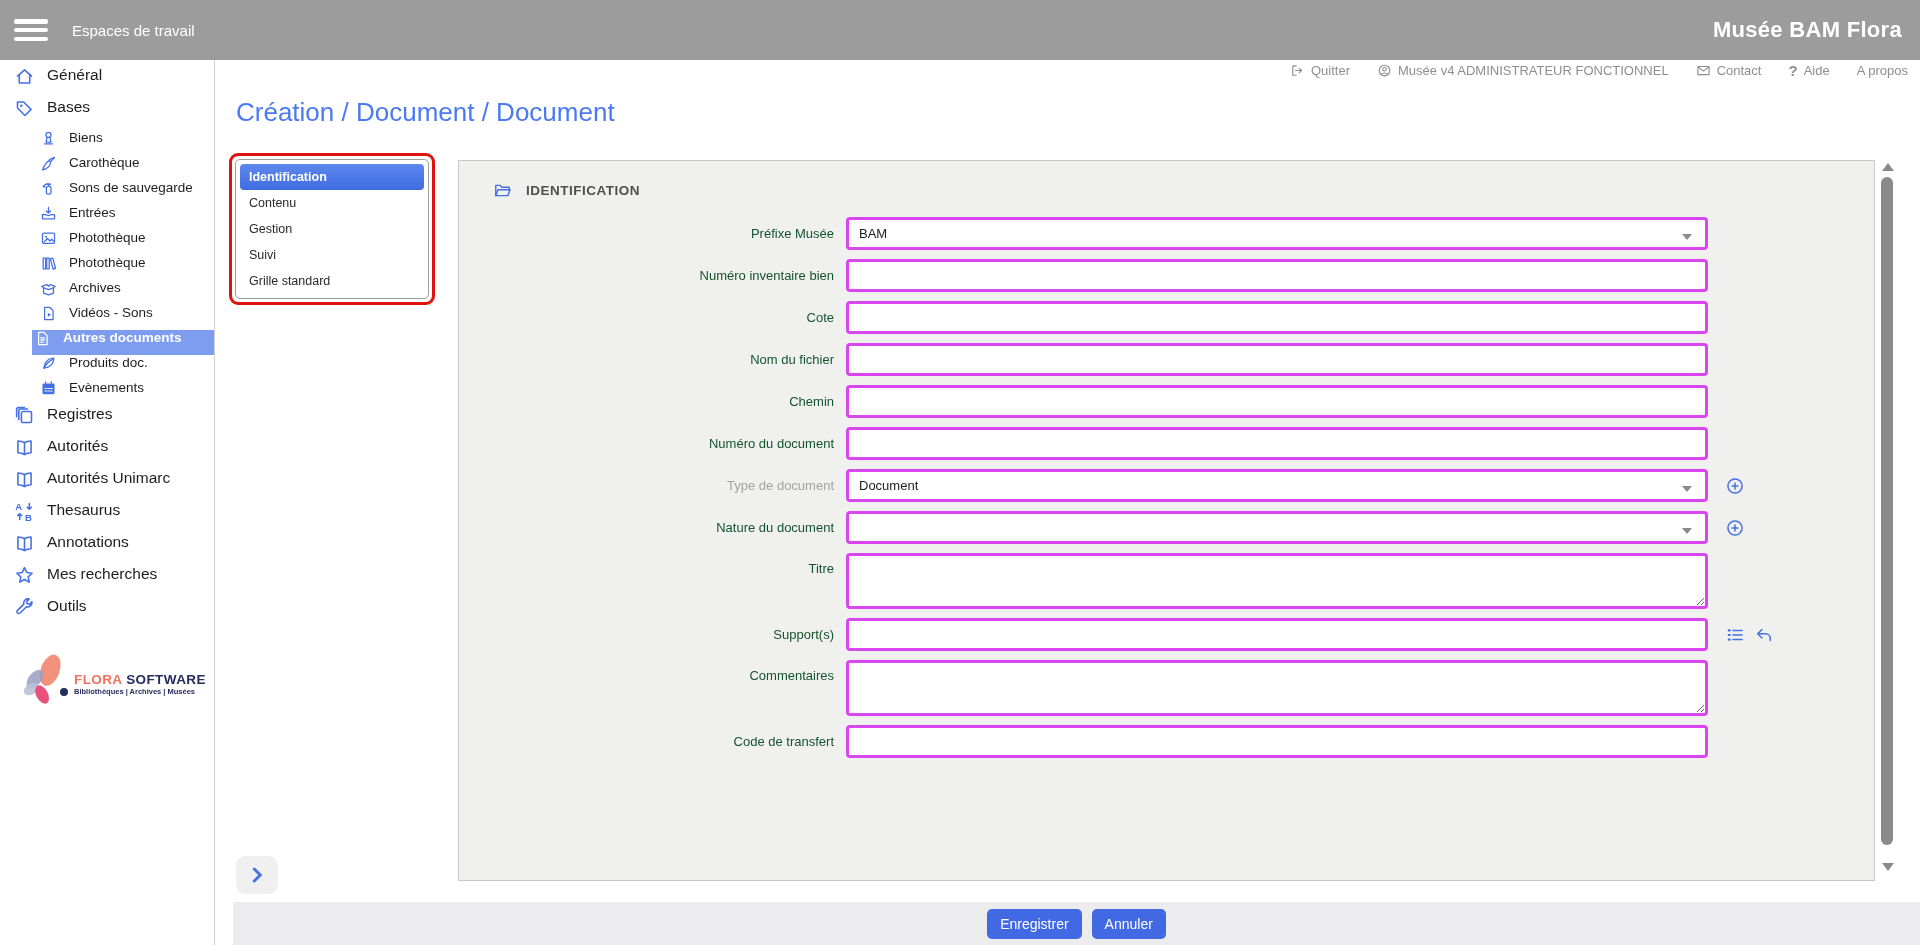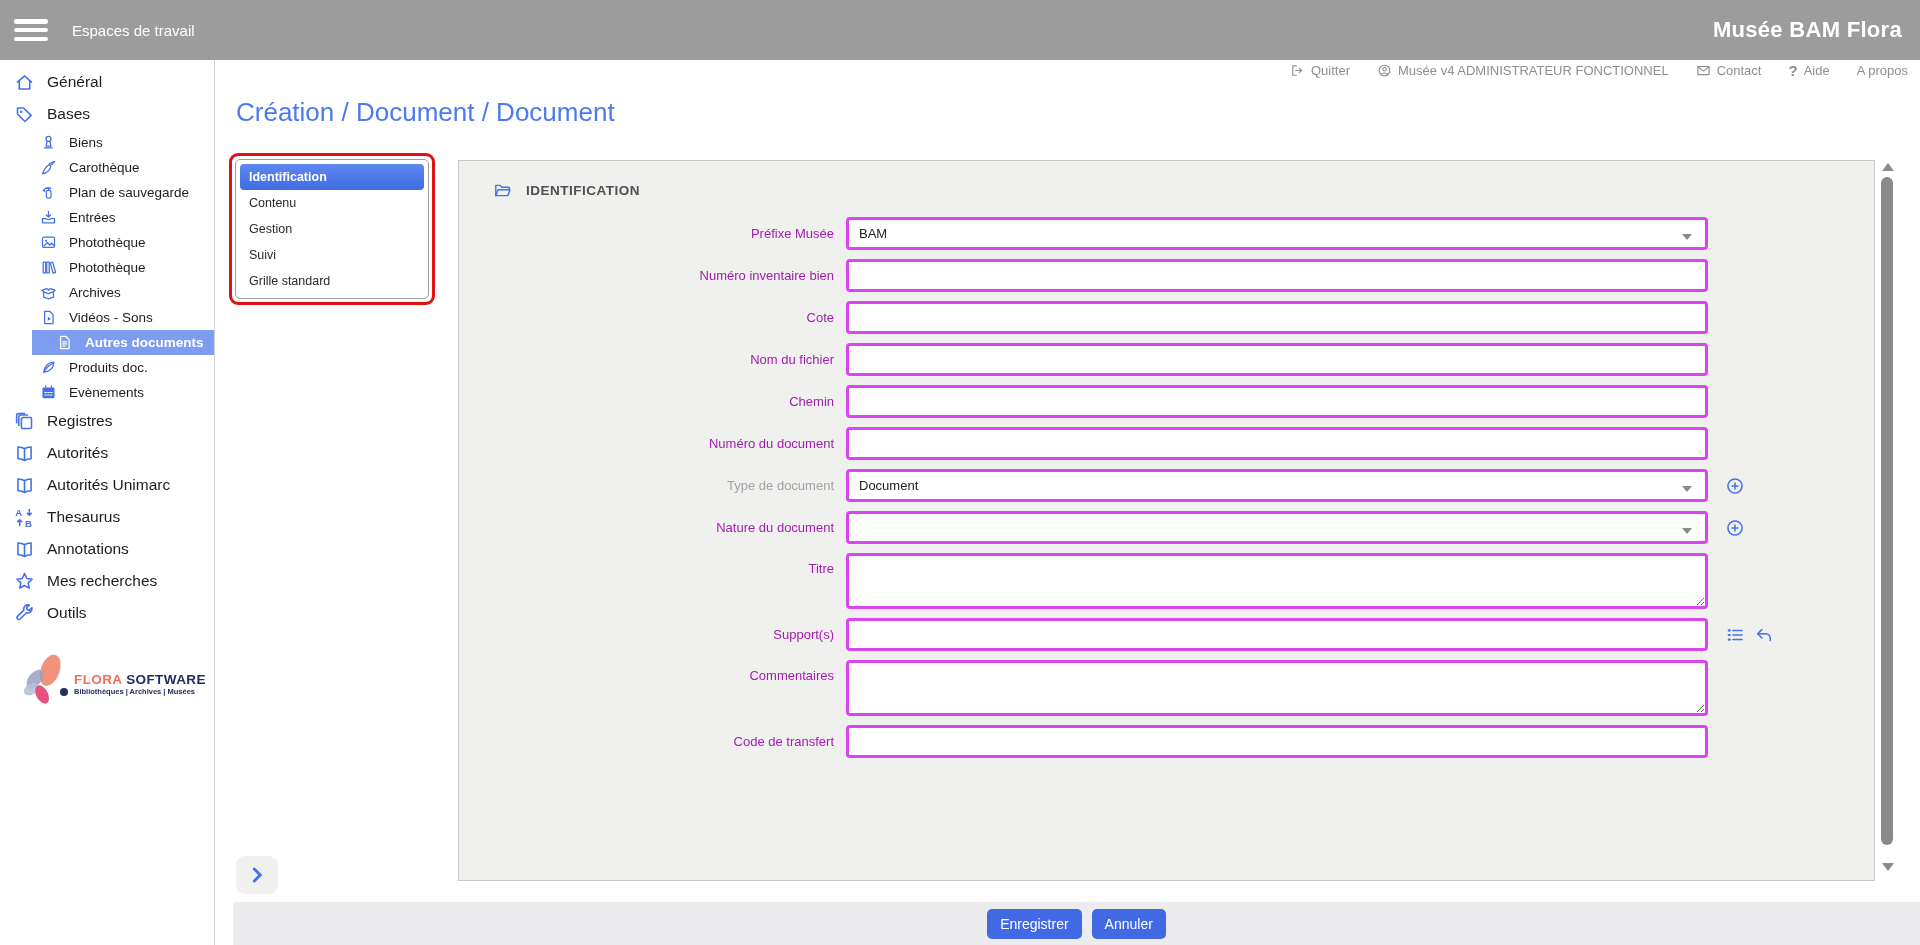--- a/index.html
+++ b/index.html
@@ -23,28 +23,28 @@
   .toolbar { position:absolute; top:62px; right:12px; display:flex; align-items:center;
     gap:27px; color:#8e8e8e; font-size:13px; }
   .tb-item { display:flex; align-items:center; gap:6px; cursor:pointer; white-space:nowrap; }
   .tb-item .icon { width:15px; height:15px; color:#8e8e8e; }
   .tb-item .q { font-size:15px; font-weight:bold; }
 
   
   .sidebar { position:absolute; left:0; top:48px; width:215px; height:897px; background:#fff;
     border-right:1px solid #d0d0d0; }
   .nav { padding-top:18px; }
-  .nav-item { display:flex; align-items:center; gap:12px; color:#1d1d1d; cursor:pointer; }
+  .nav-item { display:flex; gap:12px; color:#1d1d1d; cursor:pointer; }
   .nav-item .icon { color:var(--accent,#4470e8); }
   .nav-item.lvl1 { height:32px; padding-left:14px; font-size:15.5px; }
   .nav-item.lvl1 .icon { width:21px; height:21px; }
   .nav-item.lvl2 { height:25px; padding-left:40px; font-size:13.5px; }
   .nav-item.lvl2 .icon { width:17px; height:17px; }
   .nav-item.selected { background:var(--selected-nav-bg,#7e9cf0); color:#fff; font-weight:bold;
-    margin-left:32px; padding-left:24px; }
+    margin-left:32px; padding-left:2px; }
   .nav-item.selected .icon { color:#fff; }
   .nav-item .lbl { white-space:nowrap; }
 
   
   .logo { position:absolute; left:10px; top:600px; width:200px; height:90px; }
   .butterfly { position:absolute; left:6px; top:0; width:54px; height:66px; }
   .logo-text { position:absolute; left:64px; top:24px; }
   .logo-line1 { font-size:13.5px; font-weight:bold; letter-spacing:.4px; white-space:nowrap; }
   .logo-line1 .p1 { color:var(--logo-coral,#f0725e); }
   .logo-line1 .p2 { color:var(--logo-navy,#262c5e); }
@@ -66,21 +66,21 @@
     var(--tab-selected-bottom,#3f6ce2)); color:#fff; font-weight:bold; border-radius:4px; }
 
   .form-panel { position:absolute; left:458px; top:160px; width:1417px; height:721px;
     background:#f0f0ef; border:1px solid #c9c9c9; overflow:hidden; }
   .section-header { display:flex; align-items:center; gap:14px; margin:20px 0 17px 34px; }
   .section-header .icon { width:19px; height:19px; color:var(--accent,#4470e8); }
   .section-title { font-size:13.5px; font-weight:bold; color:#4f4f4f; letter-spacing:.5px; }
 
   .form-row { display:flex; align-items:center; margin-bottom:9px; }
   .form-row.ta-row { align-items:flex-start; }
-  .f-label { flex:0 0 375px; text-align:right; font-size:13px; color:#a21caf; padding-right:0;
+  .f-label { flex:0 0 375px; text-align:right; font-size:13px; color:#14532d; padding-right:0;
     white-space:nowrap; }
   .form-row.ta-row .f-label { padding-top:8px; }
   .f-label.muted { color:#a3a3a3; }
   .control { margin-left:12px; width:862px; background:#fff; border:3px solid #d946ef;
     border-radius:4px; font-size:13px; color:#222; font-family:inherit; }
   input.control { height:33px; padding:0 10px; outline:none; }
   textarea.control { height:56px; padding:6px 10px; resize:both; outline:none; }
   .control.select { height:33px; display:flex; align-items:center; padding:0 30px 0 10px;
     position:relative; cursor:pointer; }
   .dd-arrow { position:absolute; right:13px; top:14px; width:0; height:0;
@@ -202,21 +202,21 @@
       </div>
       <div class="nav-item lvl2">
         <span class="icon">
           <svg viewBox="0 0 24 24" fill="none" stroke="currentColor" stroke-width="1.8" stroke-linecap="round" stroke-linejoin="round">
             <rect x="9" y="9" width="6.5" height="11" rx="2.5"></rect>
             <path d="M12.2 9 V6 M9.5 6 h5.5"></path>
             <path d="M12.2 5.5 C9 5 6.5 6.5 5.5 9.5"></path>
             <path d="M4.5 8.5 l1 1 1.5 .5"></path>
           </svg>
         </span>
-        <span class="lbl">Plan de sauvegarde</span>
+        <span class="lbl">Sons de sauvegarde</span>
       </div>
       <div class="nav-item lvl2">
         <span class="icon">
           <svg viewBox="0 0 24 24" fill="none" stroke="currentColor" stroke-width="1.8" stroke-linecap="round" stroke-linejoin="round">
             <path d="M12 3.5 v7.5 M9 8.5 l3 3 3-3"></path>
             <path d="M3.5 13.5 v6 h17 v-6"></path>
             <path d="M3.5 13.5 h5 c1 2 6 2 7 0 h5"></path>
           </svg>
         </span>
         <span class="lbl">Entrées</span>

